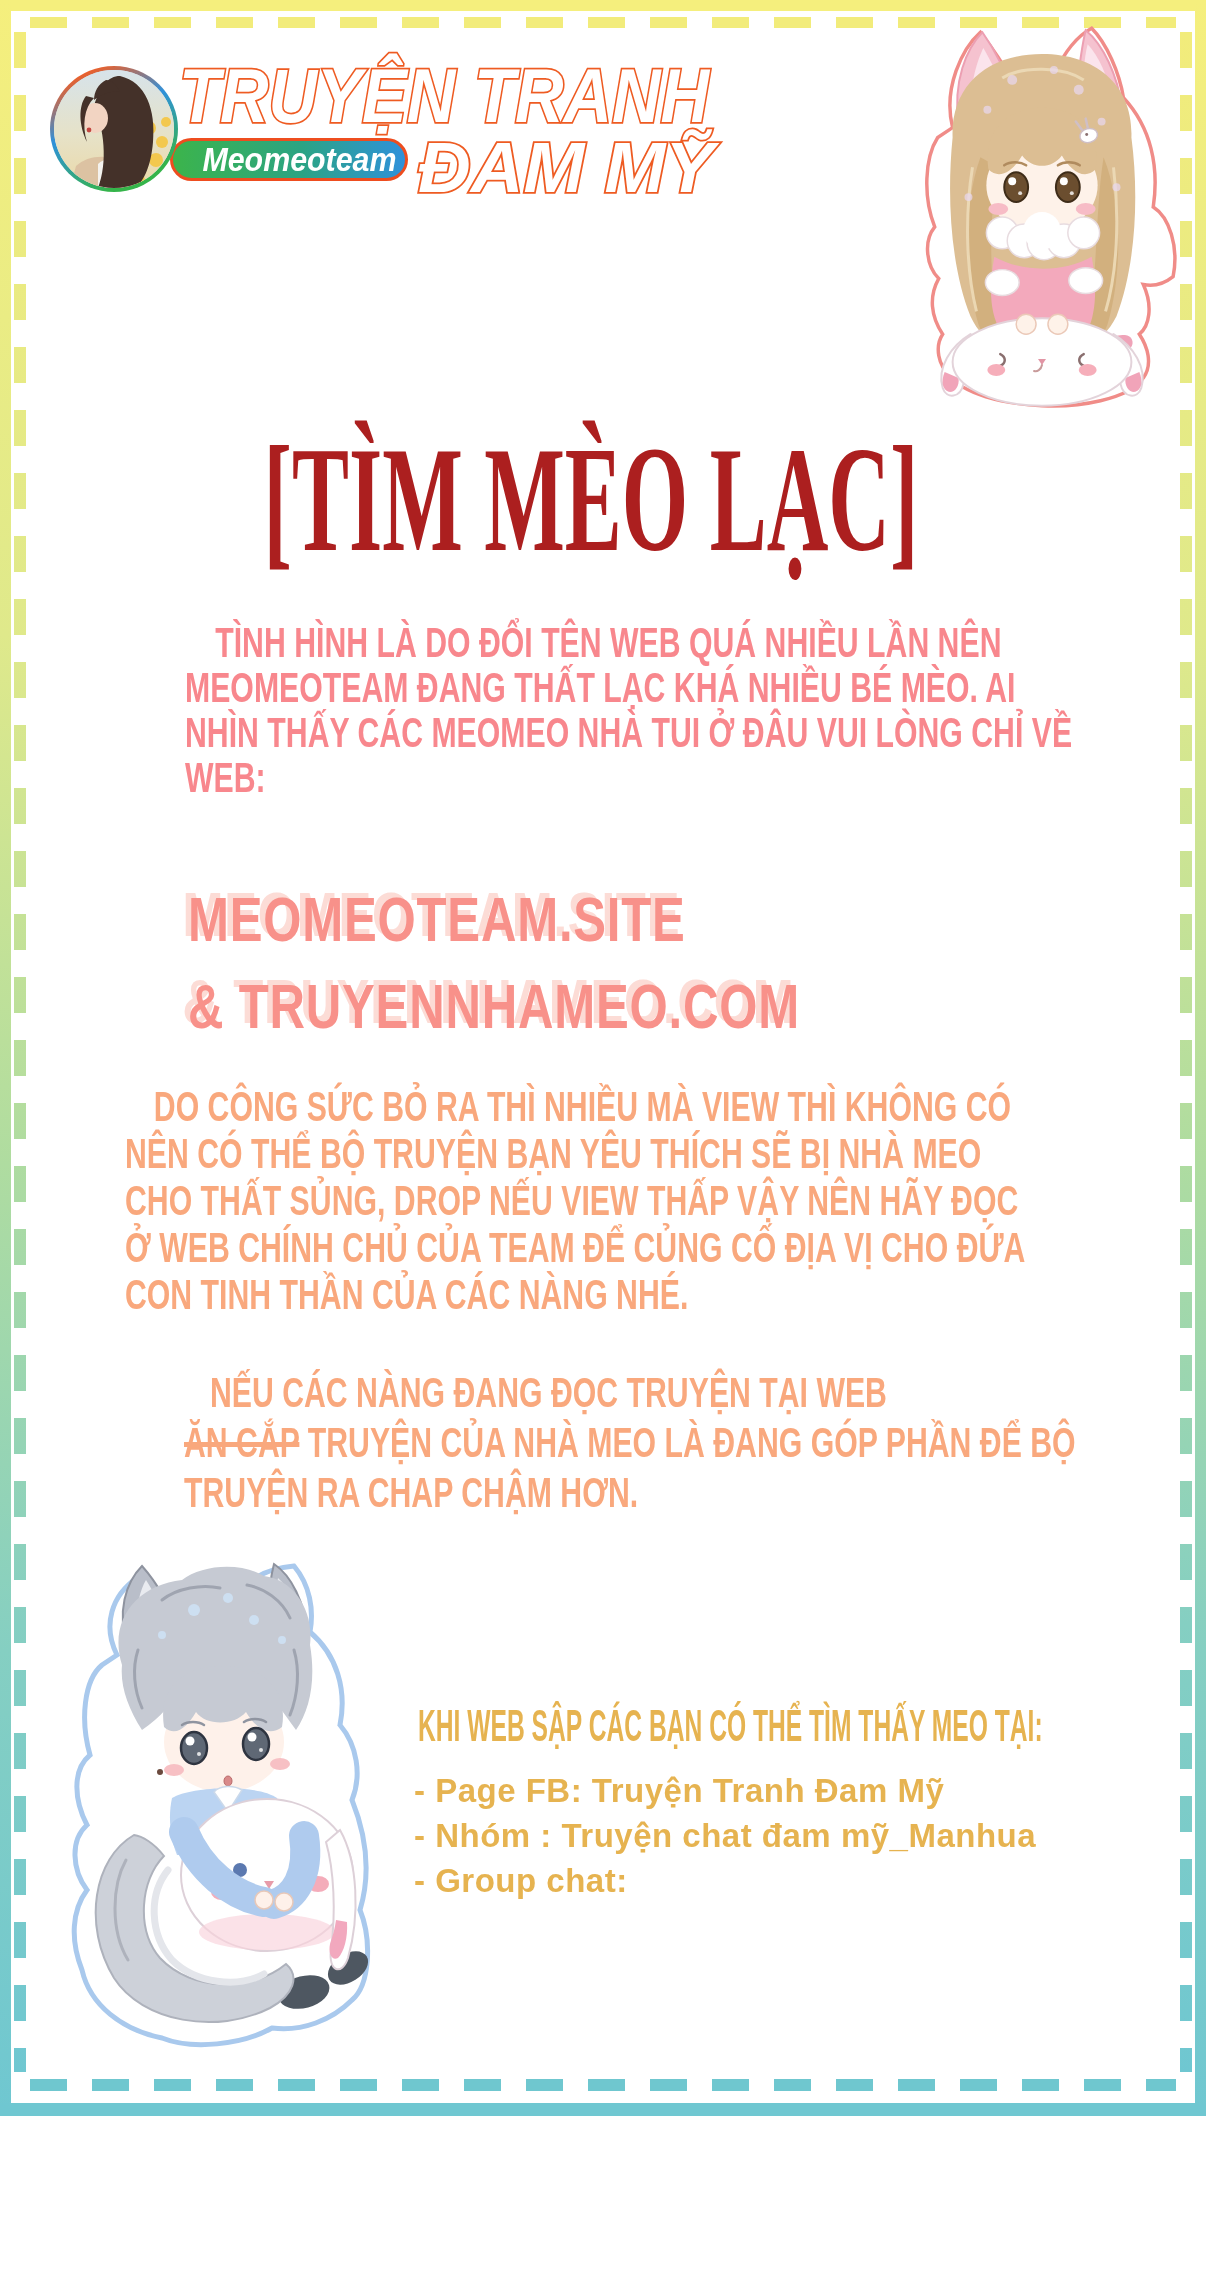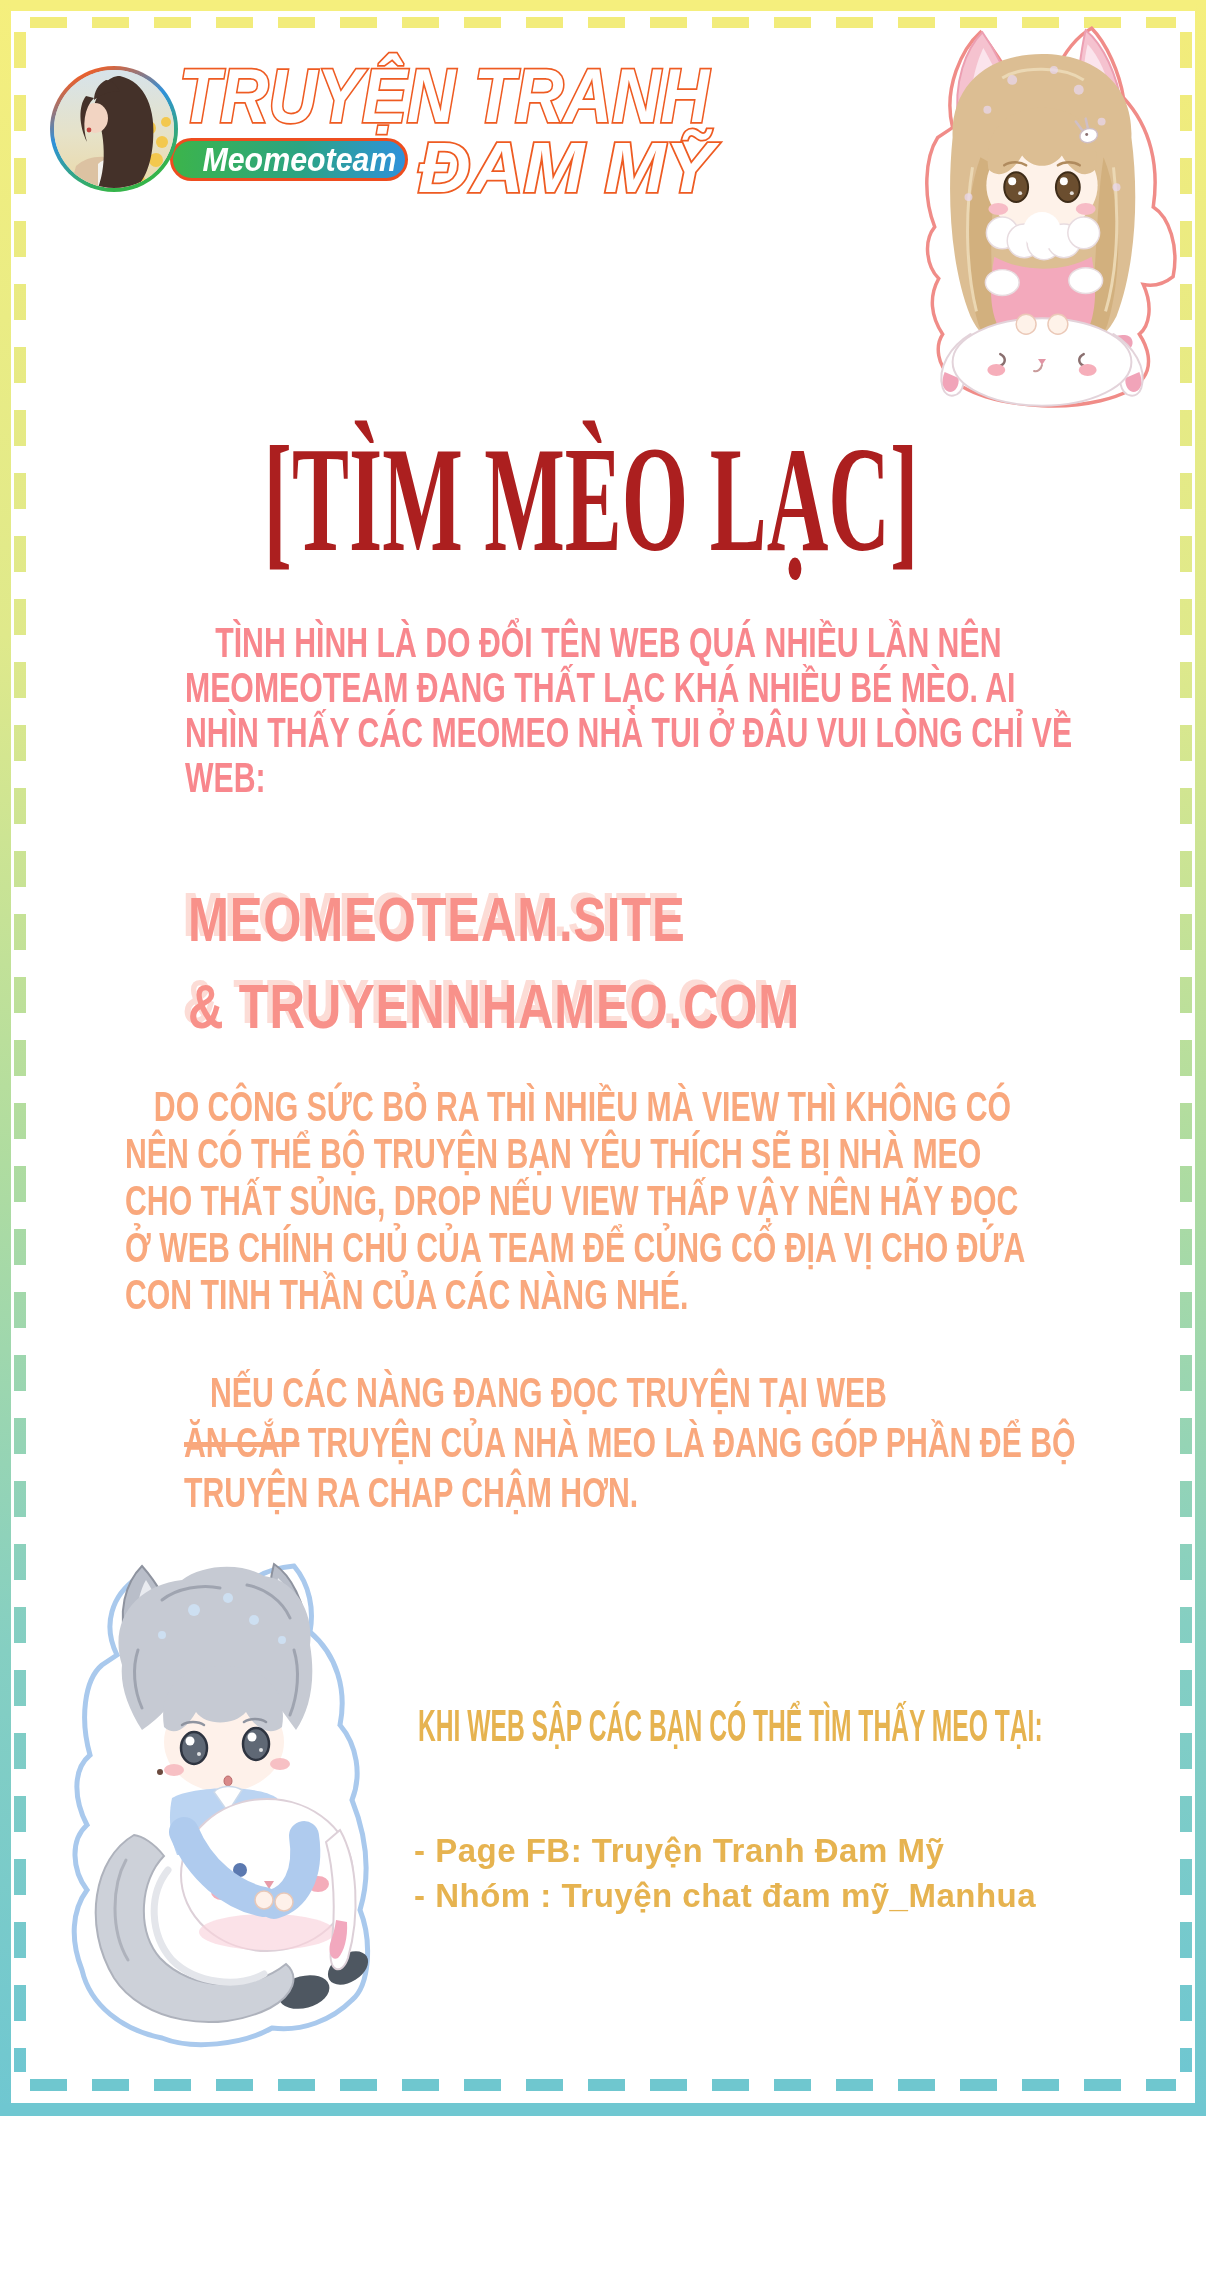--- a/index.html
+++ b/index.html
@@ -57,21 +57,21 @@
   .sites   { left:188px; top:876px;  font-size:63px; line-height:87px; color:#F8918A; width:1200px;
              transform:scaleX(0.78); letter-spacing:1px; text-shadow:-7px -5px 0 #FCDCD6; }
   .body1   { left:125px; top:1083px; font-size:42px; line-height:47px; color:#F9A87D; width:1500px;
              transform:scaleX(0.72); text-indent:40px; }
   .body2   { left:184px; top:1368px; font-size:42px; line-height:50px; color:#F9A87D; width:1500px;
              transform:scaleX(0.72); }
   .body2 .ind { padding-left:36px; }
   .strike { text-decoration:line-through; text-decoration-thickness:5px; }
   .contacts-heading { left:418px; top:1701px; font-size:44px; color:#E6B350; width:1300px;
              transform:scaleX(0.56); white-space:nowrap; }
-  .contact-list { position:absolute; left:414px; top:1828px; color:#E6B350; }
+  .contact-list { position:absolute; left:414px; top:1768px; color:#E6B350; }
   .contact-item { font-size:33px; font-weight:bold; line-height:45px; letter-spacing:0.5px; white-space:nowrap; }
 
   .title-svg { position:absolute; left:0; top:390px; }
   .mascot-top { position:absolute; left:893px; top:18px; z-index:5; }
   .mascot-bottom { position:absolute; left:42px; top:1540px; z-index:5; }
 </style>
 </head>
 <body>
 
 <div class="page">
@@ -233,20 +233,21 @@
 CON TINH THẦN CỦA CÁC NÀNG NHÉ.</div>
 
   <div class="cond body2"><span class="ind">NẾU CÁC NÀNG ĐANG ĐỌC TRUYỆN TẠI WEB</span>
 <span class="strike">ĂN CẮP</span><span> TRUYỆN CỦA NHÀ MEO LÀ ĐANG GÓP PHẦN ĐỂ BỘ</span>
 <span>TRUYỆN RA CHAP CHẬM HƠN.</span></div>
 
   <div class="cond contacts-heading">KHI WEB SẬP CÁC BẠN CÓ THỂ TÌM THẤY MEO TẠI:</div>
   <div class="contact-list">
     <div class="contact-item">- Page FB: Truyện Tranh Đam Mỹ</div>
     <div class="contact-item">- Nhóm : Truyện chat đam mỹ_Manhua</div>
+    <div class="contact-item">- Group chat:</div>
   </div>
 
   <svg class="mascot-bottom" width="352" height="515" viewBox="0 0 352 515">
     <path d="M75,115 C60,85 70,55 95,38 C112,55 120,70 128,84 C150,60 170,52 190,58 C205,40 225,28 252,26 C268,45 272,70 268,92 C295,115 305,150 298,185 C315,205 320,235 310,260 C322,290 330,330 318,370 C330,400 328,445 310,460 C290,480 260,492 230,488 C200,505 150,510 120,498 C80,490 48,465 40,430 C28,400 30,370 45,350 C30,330 28,300 45,285 C32,260 30,230 48,215 C38,180 42,140 60,125 Z" fill="#ffffff" stroke="#A9C9ED" stroke-width="5"></path>
 
     <path d="M86,108 C74,72 84,42 100,26 C116,44 128,66 132,84 C116,94 100,102 86,108 Z" fill="#B9BEC9" stroke="#8E939F" stroke-width="2"></path>
     <path d="M96,92 C93,68 98,50 104,40 C112,52 119,68 121,78 C112,84 104,89 96,92 Z" fill="#E9EBF0"></path>
     <path d="M232,24 C250,36 262,62 266,94 C250,88 234,76 226,64 C227,50 229,36 232,24 Z" fill="#B9BEC9" stroke="#8E939F" stroke-width="2"></path>
     <path d="M236,38 C247,48 255,66 258,82 C248,74 239,66 234,58 C234,50 235,43 236,38 Z" fill="#E9EBF0"></path>
 

